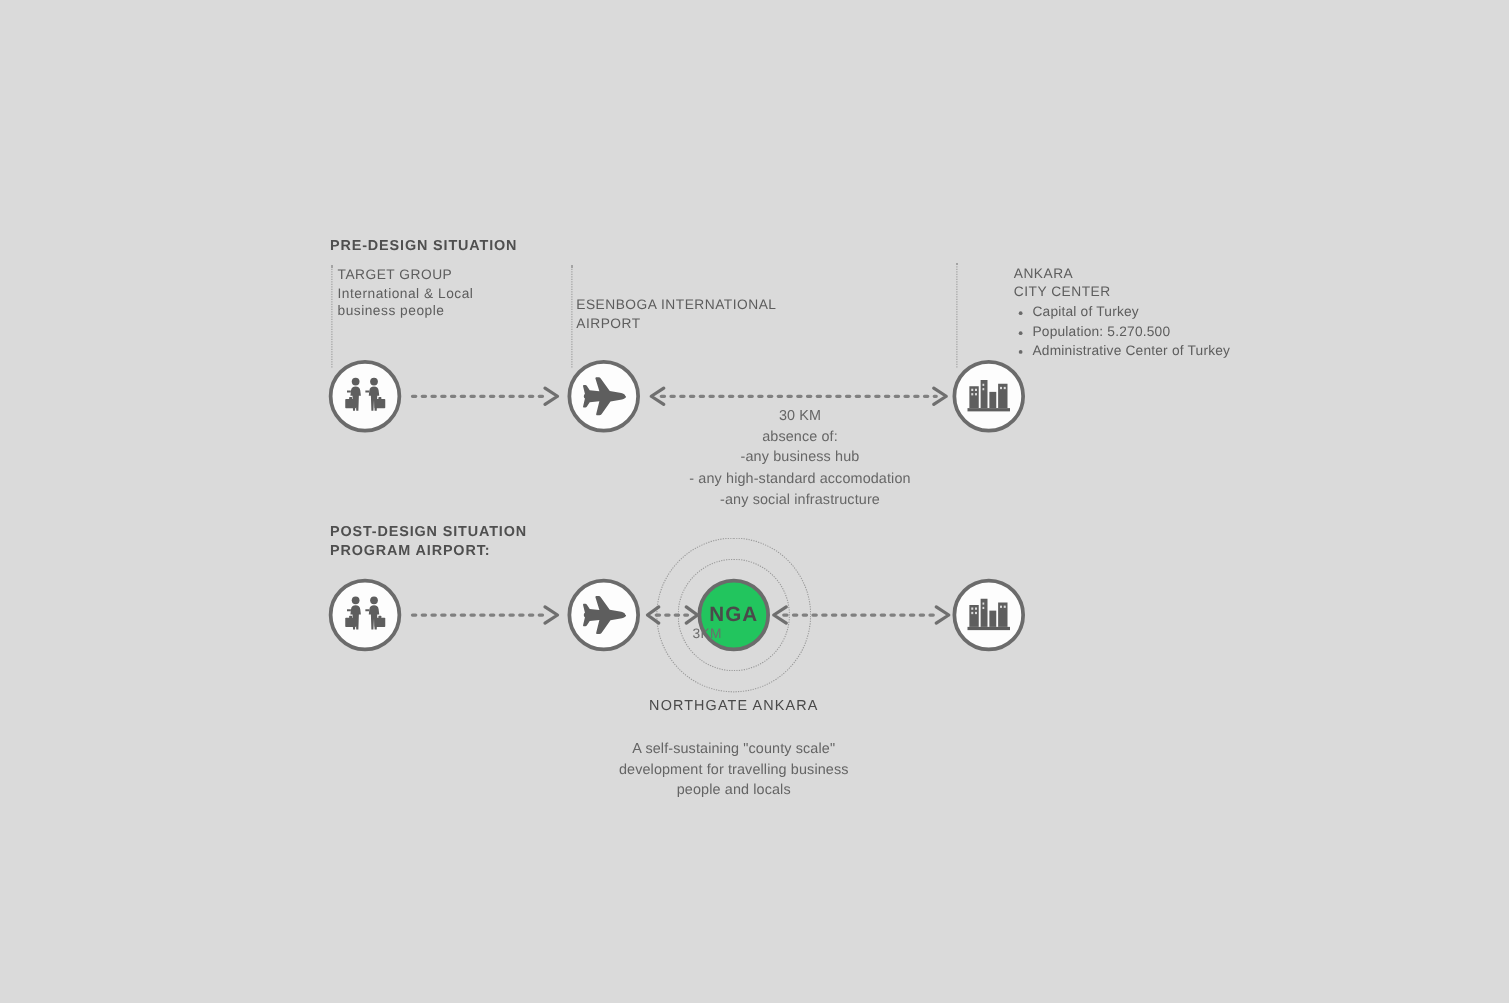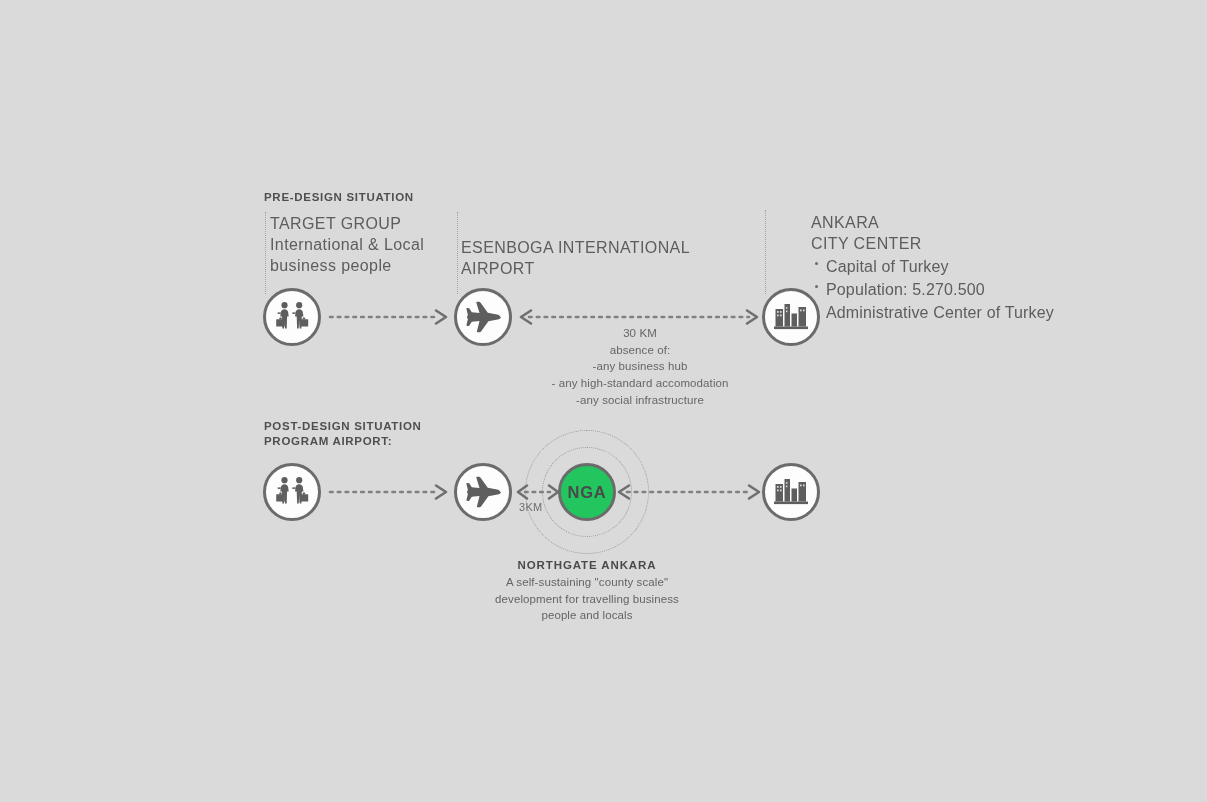--- a/index.html
+++ b/index.html
@@ -28,21 +28,21 @@
     font-size: 11.5px;
     font-weight: bold;
     letter-spacing: 0.7px;
     color: #4f4f4f;
     white-space: pre-line;
     line-height: 1.32;
   }
 
   
   .label-block {
-    font-size: 16px;
+    font-size: 11px;
     line-height: 1.32;
     color: #5d5d5d;
     letter-spacing: 0.15px;
   }
   .label-block .head {
     white-space: pre-line;
     letter-spacing: 0.4px;
   }
   .label-block ul {
     margin: 2px 0 0 0;
@@ -123,32 +123,33 @@
     line-height: 1.45;
     color: #666666;
     white-space: pre-line;
     letter-spacing: 0.1px;
   }
   .km-label {
     position: absolute;
     font-size: 11px;
     color: #6d6d6d;
     letter-spacing: 0.3px;
+    margin-left: 35px;
   }
   .nga-caption {
     position: absolute;
     text-align: center;
     width: 320px;
   }
   .nga-caption .t {
     font-size: 11.5px;
-    font-weight: bold;
+    font-weight: normal;
     letter-spacing: 0.9px;
     color: #4a4a4a;
-    margin-bottom: 3px;
+    margin-bottom: 20px;
   }
   .nga-caption .d {
     font-size: 11.5px;
     line-height: 1.45;
     color: #646464;
     white-space: pre-line;
     letter-spacing: 0.1px;
   }
 </style>
 </head>

